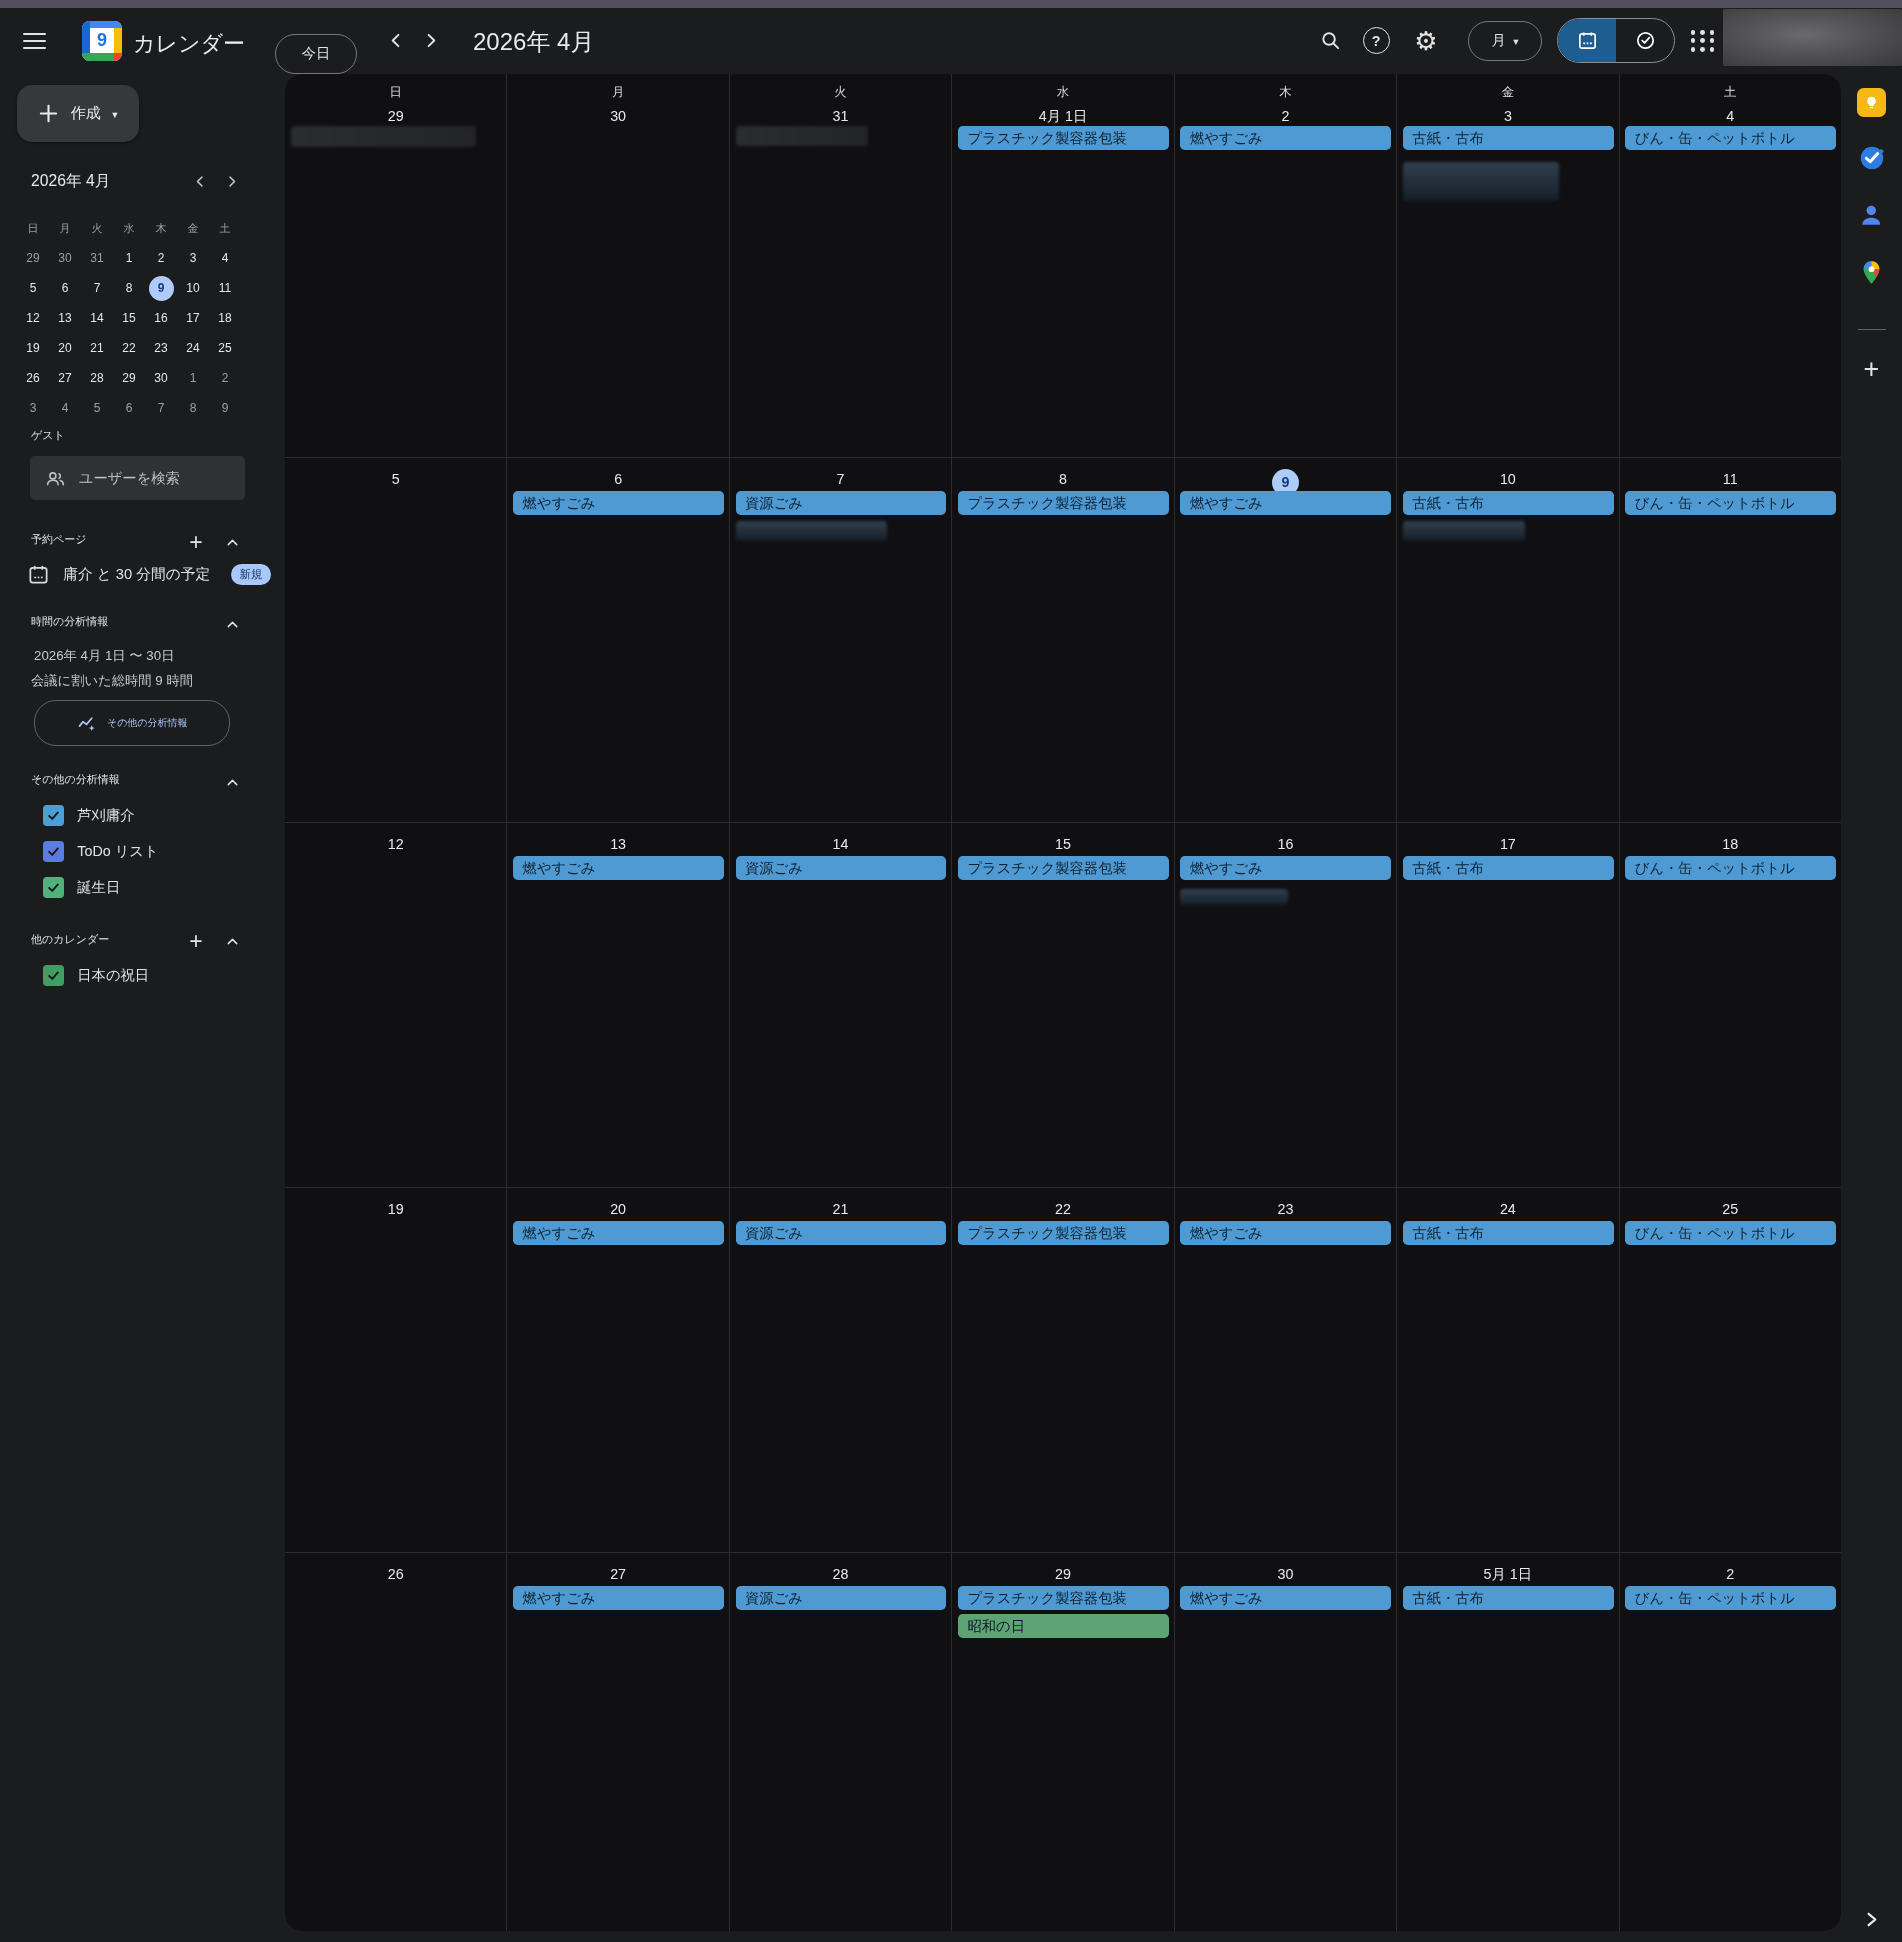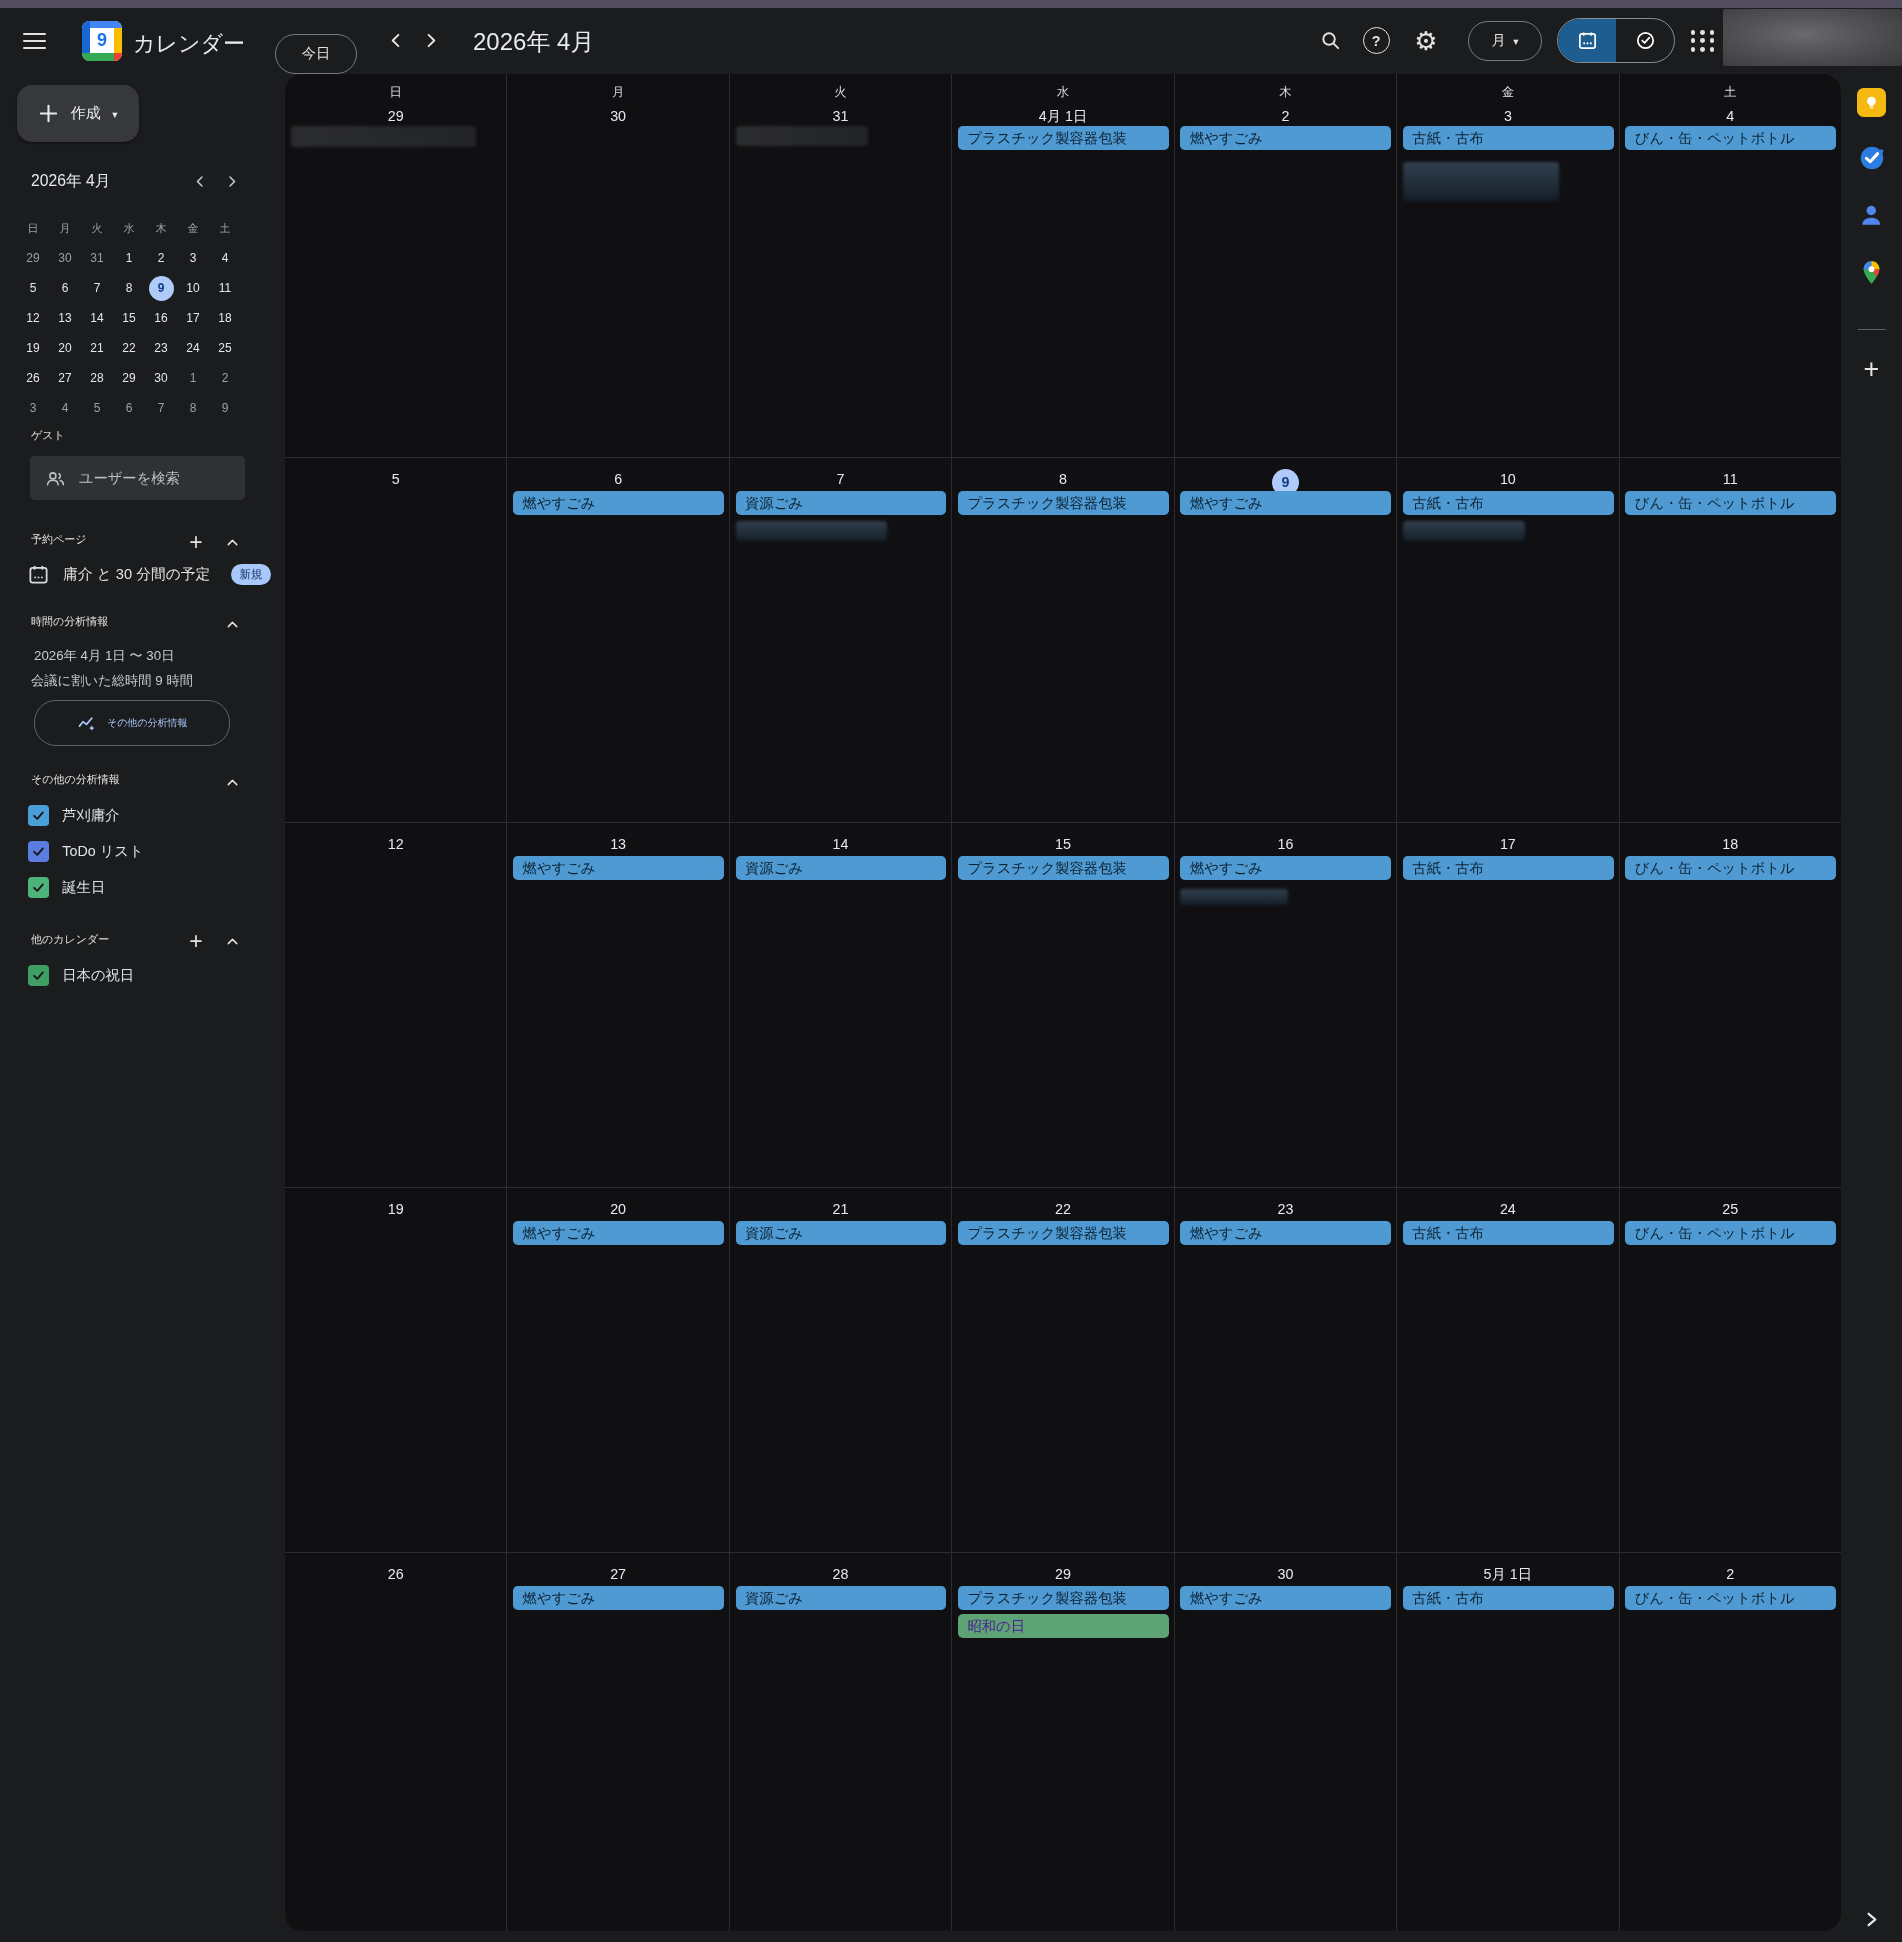--- a/index.html
+++ b/index.html
@@ -51,21 +51,21 @@
     display:flex;align-items:center;gap:13.3px;padding-left:15px;box-sizing:border-box;cursor:text}
   .guest-search span{color:#bdc1c6;font-size:14.3px}
   .badge-new{background:#a8c7fa;color:#0b2e5c;font-size:11.4px;border-radius:10.5px;padding:2.9px 8.6px;margin-left:7.6px}
   .booking-row{left:27px;top:489px;display:flex;align-items:center;gap:13.3px;cursor:pointer}
   .booking-row .txt{font-size:14.7px;color:#e3e3e3;white-space:nowrap}
   .insights-range{left:34px;top:573px;font-size:13.3px;color:#c8cccf}
   .insights-summary{left:31px;top:598px;font-size:13.3px;color:#c8cccf}
   .insights-btn{left:34px;top:626px;width:194px;height:44px;border:1px solid #5f6368;border-radius:22px;
     display:flex;align-items:center;justify-content:center;gap:9.5px;color:#a8c7fa;font-size:10px;cursor:pointer}
   .cal-list{left:0;width:285px}
-  .cal-row{display:flex;align-items:center;gap:13.3px;height:36px;padding-left:28px;cursor:pointer}
+  .cal-row{display:flex;align-items:center;gap:13.3px;height:36px;padding-left:43px;cursor:pointer}
   .cb{width:21px;height:21px;border-radius:3.8px;display:flex;align-items:center;justify-content:center;flex:none}
   .cal-row .nm{font-size:14.3px;color:#e1e3e6;white-space:nowrap}
   
   .gridcard{position:absolute;left:285px;top:74px;width:1556px;height:1857px;background:#2c2d30;
     border-radius:17px;overflow:hidden;display:grid;grid-template-columns:repeat(7,1fr);
     grid-template-rows:383px 364px 364px 364px auto;gap:1px}
   .cell{background:#101012;position:relative;cursor:pointer}
   .cell .wd{text-align:center;font-size:12.4px;color:#dadce0;margin-top:9.5px}
   .cell .dnum{text-align:center;font-size:14.3px;color:#e8eaed;margin-top:11.4px;height:27px;line-height:21px}
   .cell.hdr .dnum{margin-top:5.7px}
@@ -534,21 +534,21 @@
     <div class="cell">
       <div class="dnum">28</div>
       <div class="events">
         <div class="event" style="background: rgb(79, 154, 210); color: rgb(12, 35, 52);">資源ごみ</div>
       </div>
     </div>
     <div class="cell">
       <div class="dnum">29</div>
       <div class="events">
         <div class="event" style="background: rgb(79, 154, 210); color: rgb(12, 35, 52);">プラスチック製容器包装</div>
-        <div class="event" style="background: rgb(94, 163, 116); color: #4c1d95;">昭和の日</div>
+        <div class="event" style="background: rgb(94, 163, 116); color: #0f172a;">昭和の日</div>
       </div>
     </div>
     <div class="cell">
       <div class="dnum">30</div>
       <div class="events">
         <div class="event" style="background: rgb(79, 154, 210); color: rgb(12, 35, 52);">燃やすごみ</div>
       </div>
     </div>
     <div class="cell">
       <div class="dnum">5月 1日</div>

